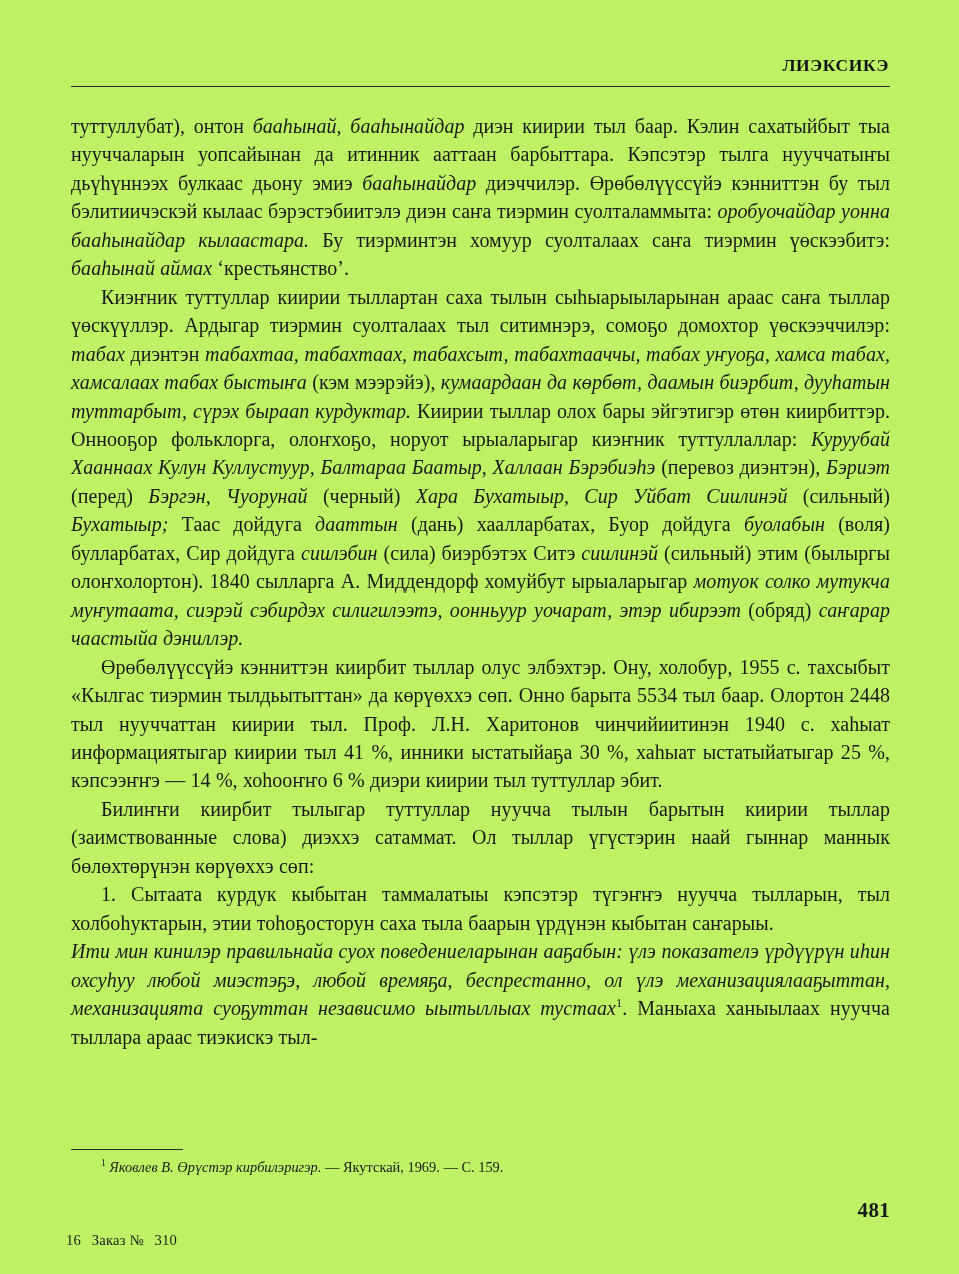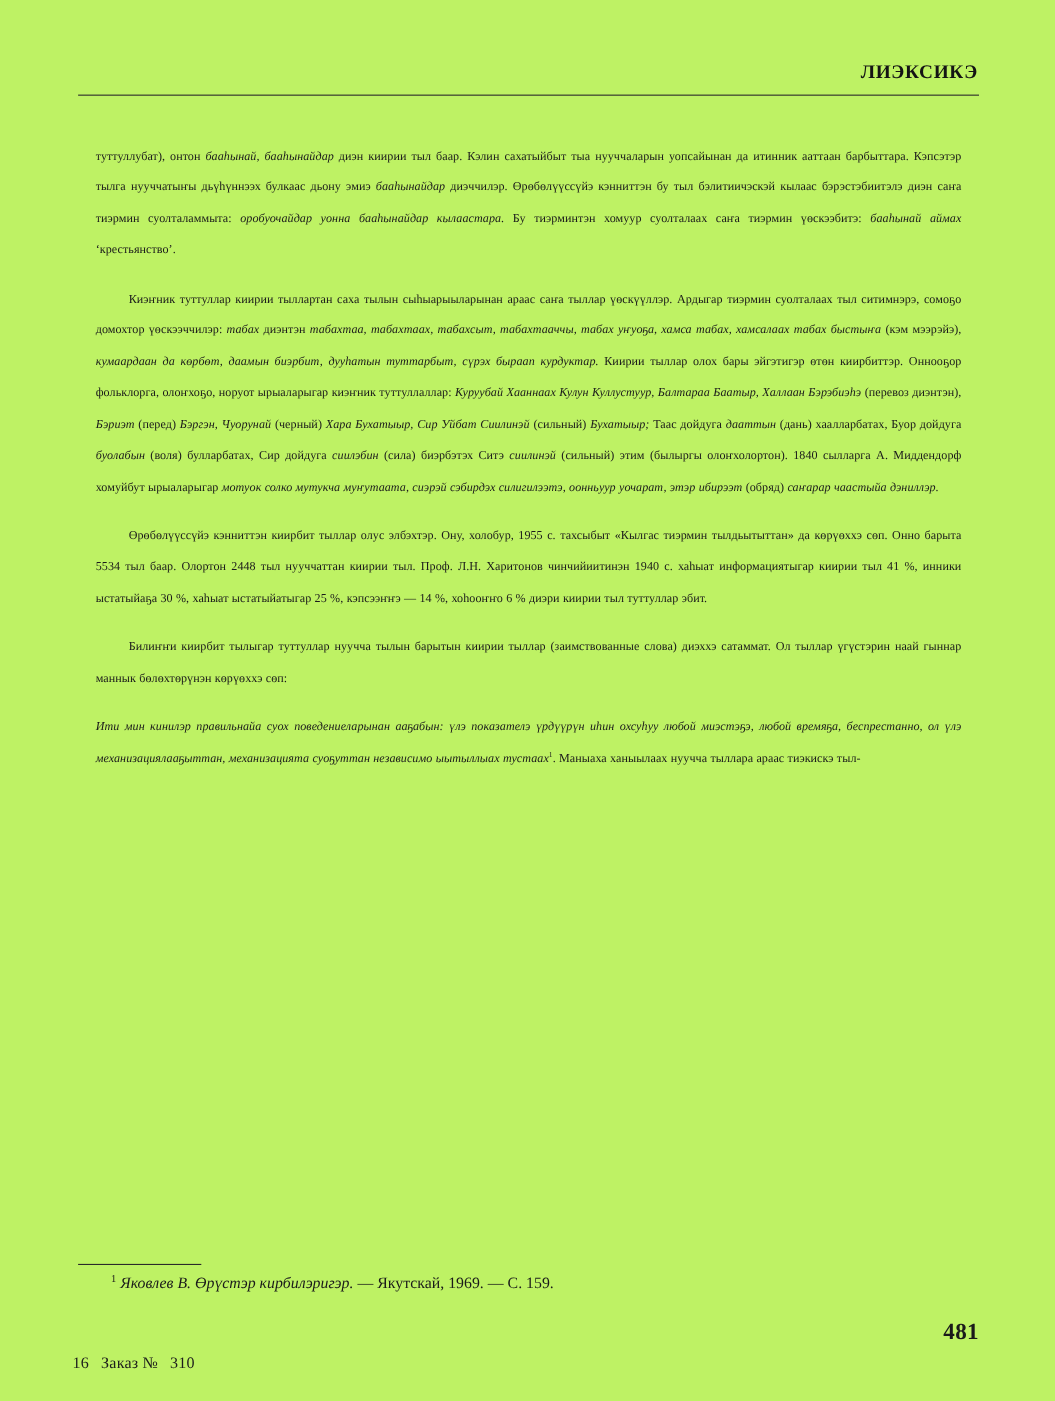--- a/index.html
+++ b/index.html
@@ -41,22 +41,22 @@
     border-top: 1.6px solid #2a2a2a;
   }
   
   .textblock {
     position: absolute;
     left: 71px;
     top: 112px;
     width: 819px;
   }
   p.para {
-    margin: 16px;
-    font-size: 11px;
+    margin: 0;
+    font-size: 20px;
     line-height: 28.45px;
     text-align: justify;
     text-justify: inter-word;
     -webkit-hyphens: none;
     hyphens: none;
     word-spacing: 0.2px;
     letter-spacing: 0.05px;
   }
   p.indent {
     text-indent: 30px;
@@ -125,20 +125,21 @@
 
   <div class="running-head">ЛИЭКСИКЭ</div>
 
   <div class="head-rule"></div>
 
   <div class="textblock">
       <p class="para"><span class="up-run">туттуллубат), онтон </span><span class="it-run">бааһынай, бааһынайдар</span><span class="up-run"> диэн киирии тыл баар. Кэлин сахатыйбыт тыа нууччаларын уопсайынан да итинник ааттаан барбыттара. Кэпсэтэр тылга нууччатыҥы дьүһүннээх булкаас дьону эмиэ </span><span class="it-run">бааһынайдар</span><span class="up-run"> диэччилэр. Өрөбөлүүссүйэ кэнниттэн бу тыл бэлитиичэскэй кылаас бэрэстэбиитэлэ диэн саҥа тиэрмин суолталаммыта: </span><span class="it-run">оробуочайдар уонна бааһынайдар кылаастара.</span><span class="up-run"> Бу тиэрминтэн хомуур суолталаах саҥа тиэрмин үөскээбитэ: </span><span class="it-run">бааһынай аймах</span><span class="up-run"> ‘крестьянство’.</span></p>
       <p class="para indent"><span class="up-run">Киэҥник туттуллар киирии тыллартан саха тылын сыһыарыыларынан араас саҥа тыллар үөскүүллэр. Ардыгар тиэрмин суолталаах тыл ситимнэрэ, сомоҕо домохтор үөскээччилэр: </span><span class="it-run">табах</span><span class="up-run"> диэнтэн </span><span class="it-run">табахтаа, табахтаах, табахсыт, табахтааччы, табах уҥуоҕа, хамса табах, хамсалаах табах быстыҥа</span><span class="up-run"> (кэм мээрэйэ), </span><span class="it-run">кумаардаан да көрбөт, даамын биэрбит, дууһатын туттарбыт, сүрэх быраап курдуктар.</span><span class="up-run"> Киирии тыллар олох бары эйгэтигэр өтөн киирбиттэр. Оннооҕор фольклорга, олоҥхоҕо, норуот ырыаларыгар киэҥник туттуллаллар: </span><span class="it-run">Куруубай Хааннаах Кулун Куллустуур, Балтараа Баатыр, Халлаан Бэрэбиэһэ</span><span class="up-run"> (перевоз диэнтэн), </span><span class="it-run">Бэриэт</span><span class="up-run"> (перед) </span><span class="it-run">Бэргэн, Чуорунай</span><span class="up-run"> (черный) </span><span class="it-run">Хара Бухатыыр, Сир Уйбат Сиилинэй</span><span class="up-run"> (сильный) </span><span class="it-run">Бухатыыр;</span><span class="up-run"> Таас дойдуга </span><span class="it-run">даammын</span><span class="up-run"> (дань) хаалларбатах, Буор дойдуга </span><span class="it-run">буолабын</span><span class="up-run"> (воля) булларбатах, Сир дойдуга </span><span class="it-run">сиилэбин</span><span class="up-run"> (сила) биэрбэтэх Ситэ </span><span class="it-run">сиилинэй</span><span class="up-run"> (сильный) этим (былыргы олоҥхолортон). 1840 сылларга А. Миддендорф хомуйбут ырыаларыгар </span><span class="it-run">мотуок солко мутукча муҥутаата, сиэрэй сэбирдэх силигилээтэ, оонньуур уочарат, этэр ибирээт</span><span class="up-run"> (обряд) </span><span class="it-run">саҥарар чаастыйа дэниллэр.</span></p>
       <p class="para indent"><span class="up-run">Өрөбөлүүссүйэ кэнниттэн киирбит тыллар олус элбэхтэр. Ону, холобур, 1955 с. тахсыбыт «Кылгас тиэрмин тылдьытыттан» да көрүөххэ сөп. Онно барыта 5534 тыл баар. Олортон 2448 тыл нууччаттан киирии тыл. Проф. Л.Н. Харитонов чинчийиитинэн 1940 с. хаһыат информациятыгар киирии тыл 41 %, инники ыстатыйаҕа 30 %, хаһыат ыстатыйатыгар 25 %, кэпсээҥҥэ — 14 %, хоһооҥҥо 6 % диэри киирии тыл туттуллар эбит.</span></p>
       <p class="para indent"><span class="up-run">Билиҥҥи киирбит тылыгар туттуллар нуучча тылын барытын киирии тыллар (заимствованные слова) диэххэ сатаммат. Ол тыллар үгүстэрин наай гыннар маннык бөлөхтөрүнэн көрүөххэ сөп:</span></p>
+      <p class="para indent"><span class="up-run">1. Сытаата курдук кыбытан таммалатыы кэпсэтэр түгэҥҥэ нуучча тылларын, тыл холбоһуктарын, этии тоһоҕосторун саха тыла баарын үрдүнэн кыбытан саҥарыы.</span></p>
       <p class="para"><span class="it-run">Ити мин кинилэр правильнайа суох поведениеларынан ааҕабын: үлэ показателэ үрдүүрүн иһин охсуһуу любой миэстэҕэ, любой времяҕа, беспрестанно, ол үлэ механизациялааҕыттан, механизацията суоҕуттан независимо ыытыллыах тустаах</span><sup class="fn">1</sup><span class="up-run">. Маныаха ханыылаах нуучча тыллара араас тиэкискэ тыл-</span></p>
     </div>
 
   <div class="fn-rule"></div>
 
   <div class="footnote">
     <span class="fn-mark">1</span>
     <span class="fn-author">Яковлев В.</span>
     <span> </span>
     <span class="fn-title">Өрүстэр кирбилэригэр.</span>

